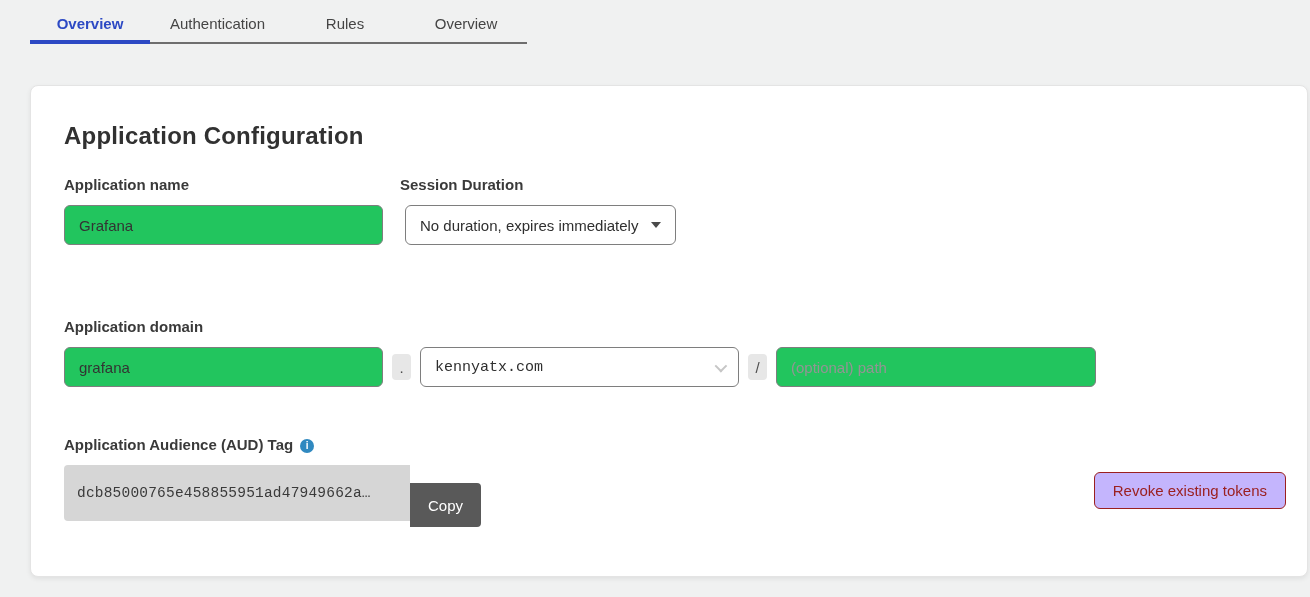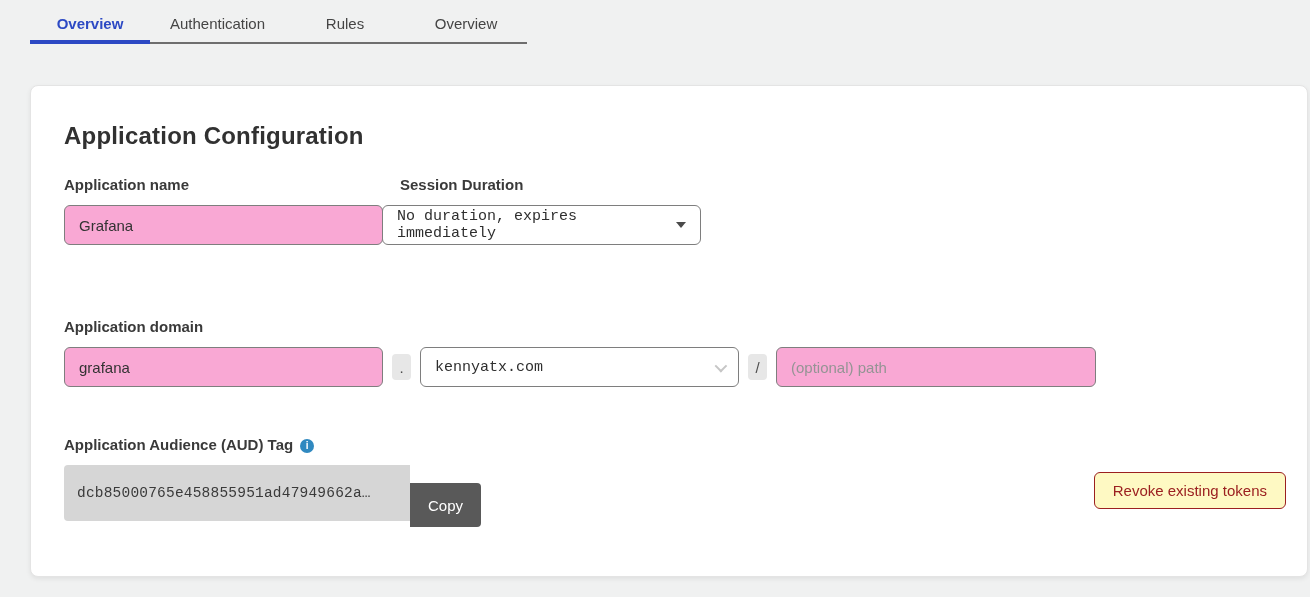--- a/index.html
+++ b/index.html
@@ -54,39 +54,39 @@
     font-size: 15px; font-weight: bold; color: #3a3a3a;
   }
   .lbl-app-name { left: 33px; top: 90px; text-align: right; }
   .lbl-session  { left: 369px; top: 90px; }
   .lbl-domain   { left: 33px; top: 232px; }
   .lbl-aud      { left: 33px; top: 350px; }
 
   .text-input {
     position: absolute; height: 40px;
     border: 1px solid #7e7e7e; border-radius: 6px;
-    background: #f9a8d4;
+    background: #22c55e;
     font-family: "Liberation Sans", sans-serif;
     font-size: 15px; color: #333;
     padding: 0 14px; outline: none;
   }
   .text-input::placeholder { color: #949494; opacity: 1; }
   .inp-app-name  { left: 33px;  top: 119px; width: 319px; }
   .inp-subdomain { left: 33px;  top: 261px; width: 319px; }
   .inp-path      { left: 745px; top: 261px; width: 320px; }
 
   .select-box {
     position: absolute; height: 40px;
     border: 1px solid #7e7e7e; border-radius: 6px;
     background: #fff;
     display: flex; align-items: center; justify-content: space-between;
     padding: 0 14px; font-size: 15px; color: #2f2f2f;
     cursor: pointer;
   }
-  .sel-session { left: 351px; top: 119px; width: 319px; font-family: Liberation Mono, monospace; }
+  .sel-session { left: 374px; top: 119px; width: 271px; }
   .sel-domain  { left: 389px; top: 261px; width: 319px; font-family: Liberation Mono, monospace; }
   .caret-down {
     width: 0; height: 0;
     border-left: 5px solid transparent;
     border-right: 5px solid transparent;
     border-top: 6px solid #4a4a4a;
     margin-left: 10px; flex: 0 0 auto;
   }
   .chevron-down {
     width: 9px; height: 9px;
@@ -131,21 +131,21 @@
     width: 71px; height: 44px;
     background: #595959; color: #ffffff;
     border: none; border-radius: 0 4px 4px 0;
     font-family: Liberation Sans, sans-serif;
     font-size: 15px; cursor: pointer; margin-top: 18px;
   }
 
   .revoke-btn {
     position: absolute; right: 21px; top: 386px;
     height: 37px; padding: 0 18px;
-    background: #fef9c3;
+    background: #c4b5fd;
     border: 1px solid #9b2020; border-radius: 6px;
     color: #9b2020; font-size: 15px;
     font-family: "Liberation Sans", sans-serif;
     cursor: pointer;
   }
 </style>
 </head>
 <body>
 
 <div class="tabbar">

